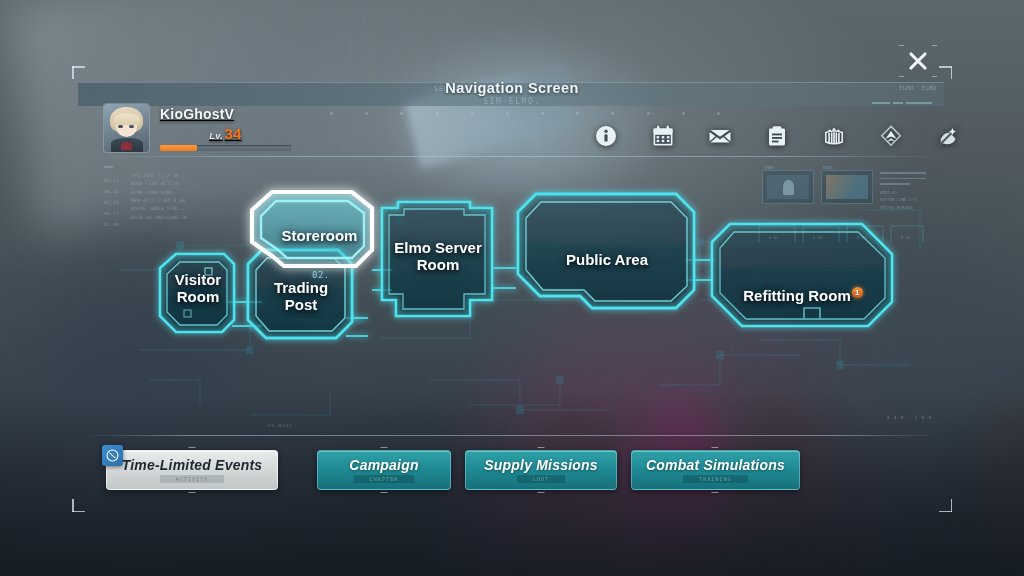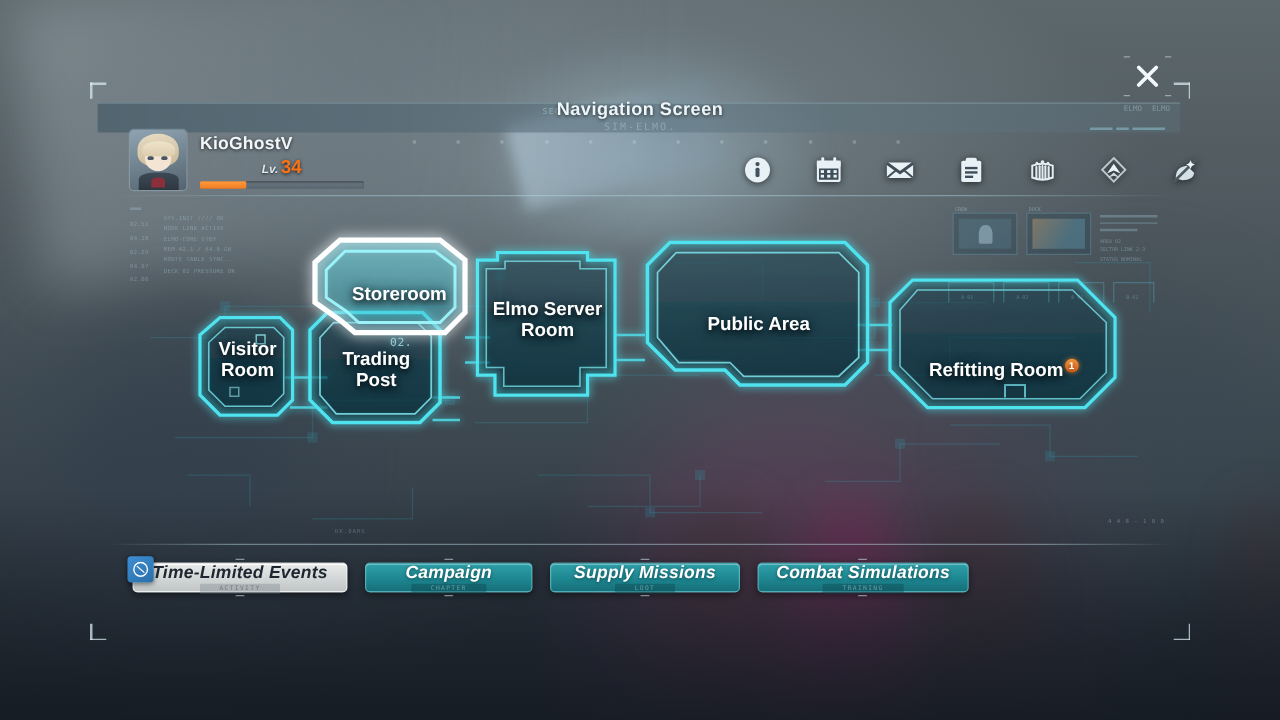--- a/index.html
+++ b/index.html
@@ -123,21 +123,21 @@
     background:#f3e4d4; border-radius:44% 44% 50% 50%; }
   .av-eye { position:absolute; top:21px; width:5px; height:3px; background:#4a5560; border-radius:2px; }
   .av-eye.l { left:14px; } .av-eye.r { left:25px; }
   .av-fringe { position:absolute; left:10px; top:9px; width:26px; height:12px;
     background:linear-gradient(180deg,#efe3cb,#dccdae); border-radius:50% 50% 18% 18%; }
   .av-body { position:absolute; left:7px; bottom:0; width:32px; height:14px;
     background:linear-gradient(180deg,#3c4a56,#2d3740); border-radius:40% 40% 0 0; }
   .av-collar { position:absolute; left:17px; bottom:2px; width:11px; height:8px;
     background:#8b2f3a; border-radius:40% 40% 0 0; }
 
-  #player-meta { padding-top:2px; }
+  #player-meta { padding-top:2px;text-decoration:underline; }
   #player-name { font-size:14px; font-weight:bold; color:#f2f7fa; letter-spacing:.2px;
     text-shadow:0 1px 3px rgba(0,0,0,.7); }
   #level-line { display:flex; align-items:baseline; gap:2px; margin-top:3px;justify-content:center; }
   #lv-label { font-size:9.5px; font-style:italic; font-weight:bold; color:#dfe9ef;
     text-shadow:0 1px 2px rgba(0,0,0,.7); }
   #lv-value { font-size:15px; font-weight:bold; color:#f97316; letter-spacing:.2px;
     text-shadow:0 1px 3px rgba(0,0,0,.75); }
   #xp-track {
     margin-top:3px; width:131px; height:6px; border-radius:1px;
     background:linear-gradient(180deg,#6b7882,#59656f);
@@ -216,21 +216,21 @@
 
   
   #bottom-rule {
     position:absolute; left:86px; right:86px; top:435px; height:1px;
     background:linear-gradient(90deg, rgba(180,215,228,0), rgba(190,222,235,.45) 12%, rgba(190,222,235,.45) 88%, rgba(180,215,228,0));
   }
 
   
   #tab-bar { position:absolute; left:106px; top:450px; display:flex; gap:14px; }
   .tab {
-    position:relative; height:24px; border-radius:4px; cursor:pointer;
+    position:relative; height:40px; border-radius:4px; cursor:pointer;
     display:flex; align-items:center; justify-content:center; flex-direction:column;
     padding:0 14px; min-width:146px;
   }
   .tab-main {
     font-size:14px; font-weight:bold; font-style:italic; letter-spacing:.2px;
     white-space:nowrap;
   }
   .tab-sub {
     margin-top:2px; font-size:5px; letter-spacing:1.1px;
     font-family:"DejaVu Sans Mono", monospace; padding:1px 16px; border-radius:1px;
@@ -633,21 +633,21 @@
       <svg viewBox="0 0 20 20" width="13" height="13">
         <circle cx="10" cy="10" r="8.4" fill="none" stroke="#ffffff" stroke-width="1.7"></circle>
         <path d="M10 3.6 A6.4 6.4 0 0 1 10 16.4 A6.4 6.4 0 0 0 10 3.6 Z" fill="#ffffff"></path>
         <path d="M5.4 6 L14.6 14" stroke="#ffffff" stroke-width="1.6"></path>
       </svg>
     </div>
     <div class="tab-main">Time-Limited Events</div>
     <div class="tab-sub">ACTIVITY</div>
   </div>
 
-  <div class="tab normal" style="min-width:134px;">
+  <div class="tab normal" style="min-width:134px;margin-left:25px;">
     <div class="tab-ticks">
         <i class="t1"></i>
         <i class="t2"></i>
       </div>
     <div class="tab-main">Campaign</div>
     <div class="tab-sub">CHAPTER</div>
   </div>
 
 
   <div class="tab normal" style="min-width:152px;">

